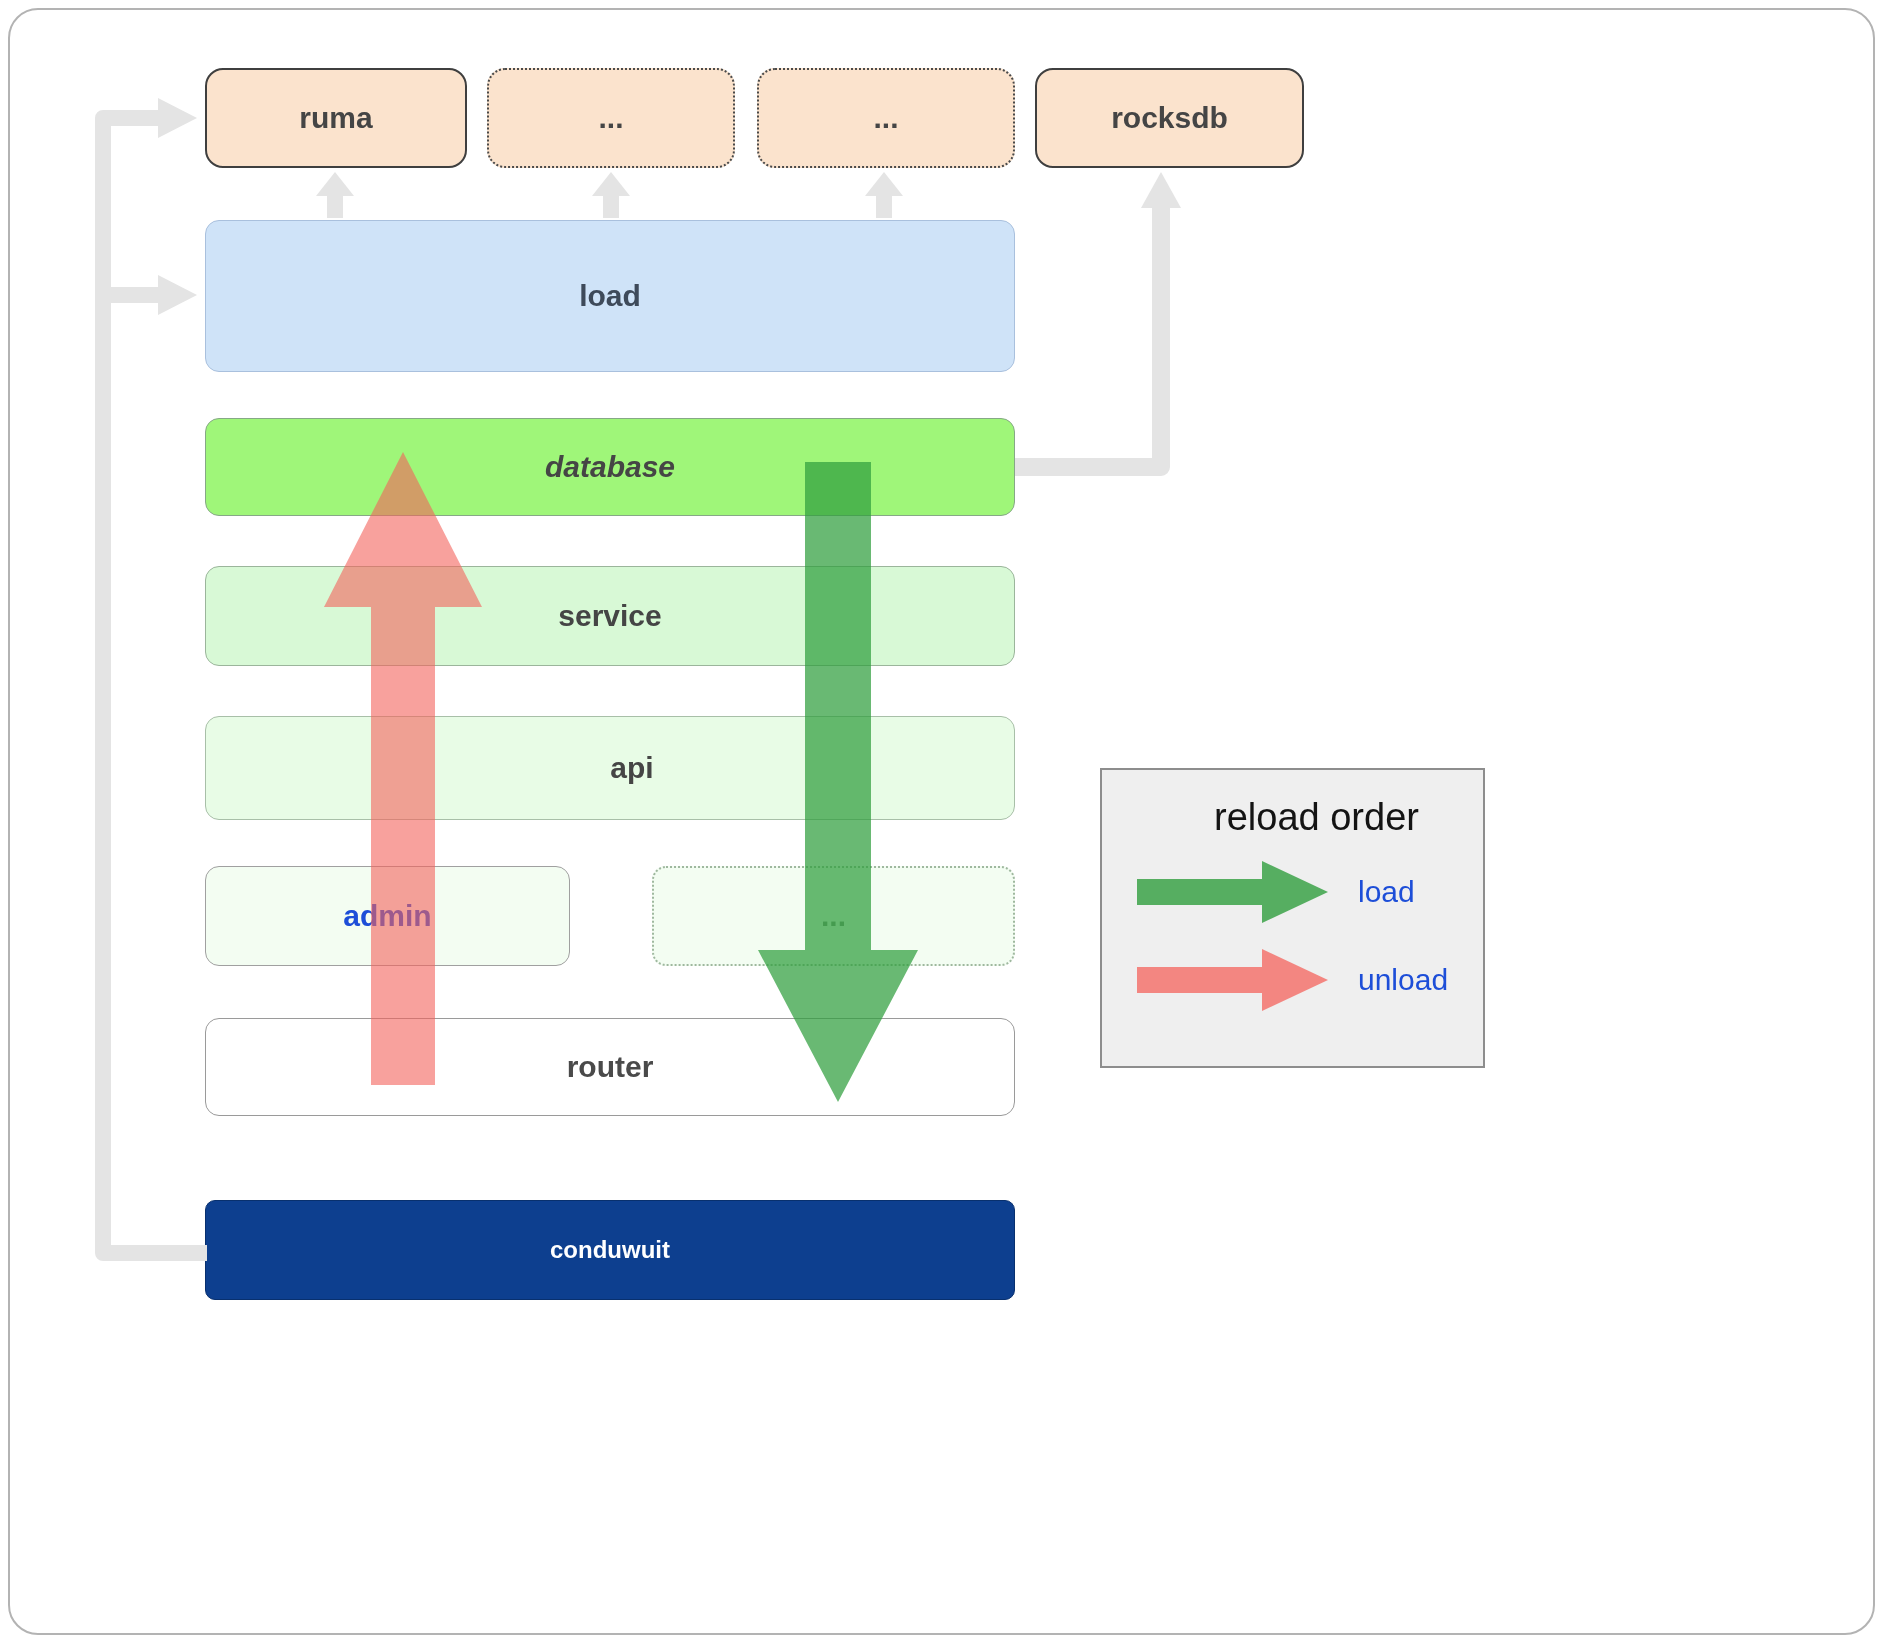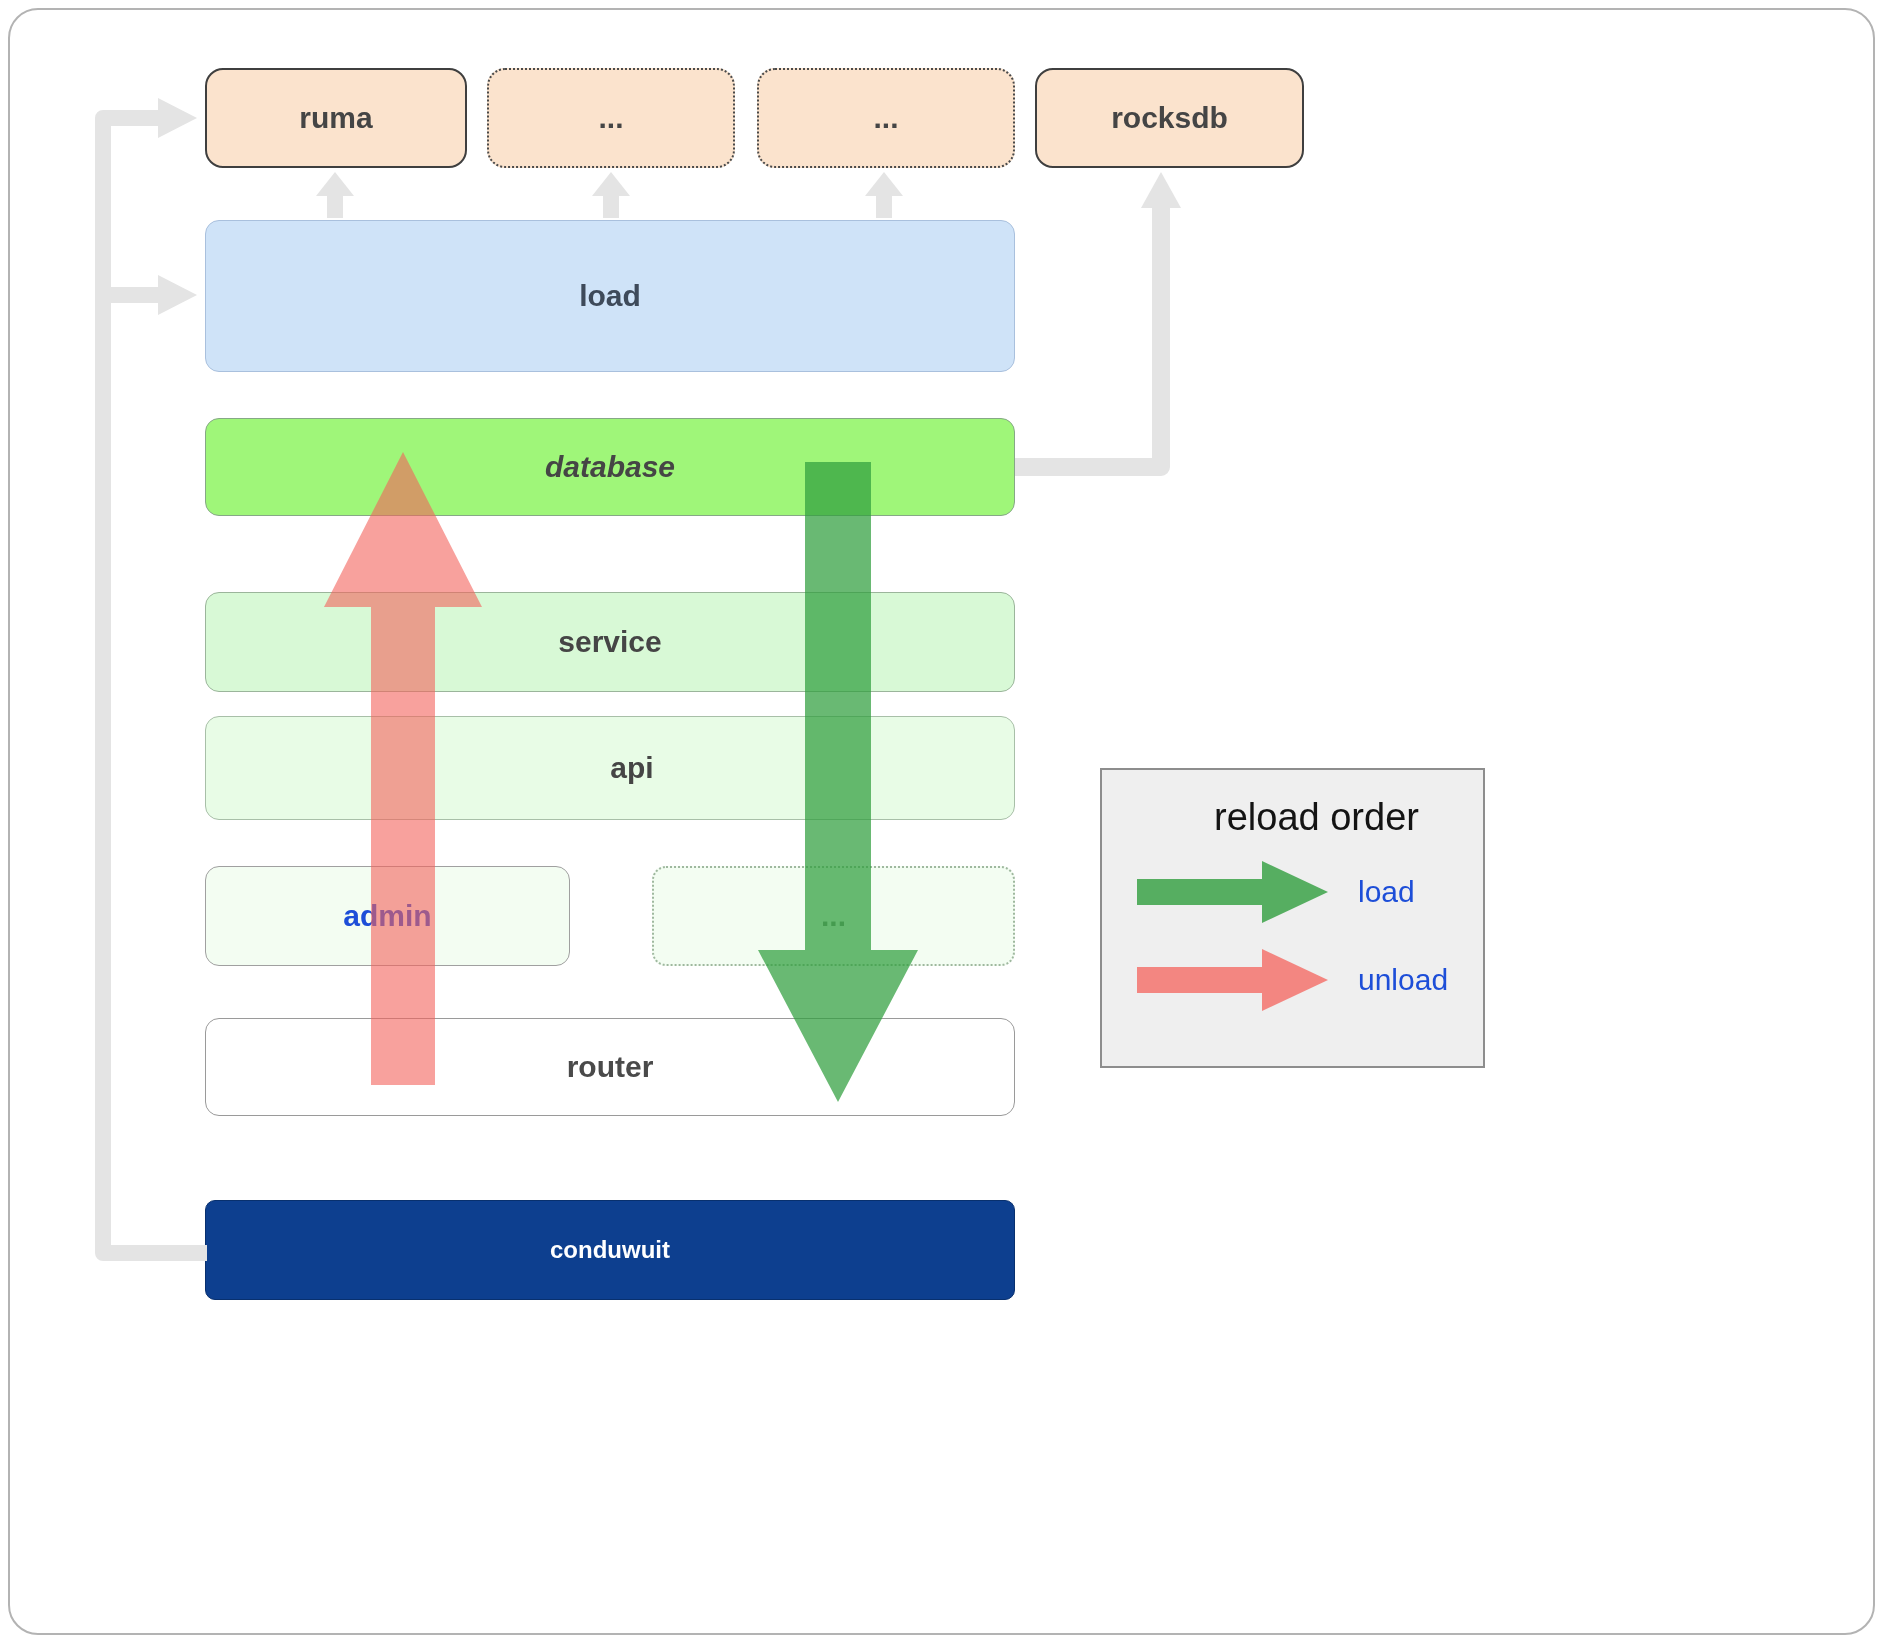--- a/index.html
+++ b/index.html
@@ -6,21 +6,21 @@
   body{width:1883px;height:1643px;position:relative;font-family:"Liberation Sans",sans-serif;overflow:hidden;}
   .frame{position:absolute;left:8px;top:8px;width:1863px;height:1623px;border:2px solid #b3b3b3;border-radius:30px;background:#ffffff;}
   .box{position:absolute;display:flex;align-items:center;justify-content:center;font-size:30px;font-weight:600;color:#454545;box-sizing:border-box;border-radius:14px;}
   .toprow{border-radius:18px;height:100px;top:68px;}
   .b-ruma{left:205px;width:262px;border:2px solid #3f3f3f;}
   .b-dots1{left:487px;width:248px;border:2px dotted #4a4a4a;}
   .b-dots2{left:757px;width:258px;border:2px dotted #4a4a4a;}
   .b-rocksdb{left:1035px;width:269px;border:2px solid #3f3f3f;}
   .b-core{left:205px;top:220px;width:810px;height:152px;border:1px solid #a9c0dd;color:#3e4a5a;}
   .b-database{left:205px;top:418px;width:810px;height:98px;border:1px solid #86a886;font-style:italic;}
-  .b-service{left:205px;top:592px;width:810px;height:100px;border:1px solid #9bb59b;}
+  .b-service{left:205px;top:566px;width:810px;height:100px;border:1px solid #9bb59b;}
   .b-api{left:205px;top:716px;width:810px;height:104px;border:1px solid #a8bfa8;padding-left:44px;}
   .b-admin{left:205px;top:866px;width:365px;height:100px;border:1px solid #a0a0a0;color:#1d4ed8;}
   .b-dotsmid{left:652px;top:866px;width:363px;height:100px;border:2px dotted #9fb89f;color:#7d937d;}
   .b-router{left:205px;top:1018px;width:810px;height:98px;border:1px solid #9a9a9a;background:#ffffff;color:#4a4a4a;}
   .b-conduwuit{left:205px;top:1200px;width:810px;height:100px;border:1px solid #08306e;border-radius:10px;color:#ffffff;font-size:24px;font-weight:700;}
   .arrows{position:absolute;left:0;top:0;width:1883px;height:1643px;pointer-events:none;}
   .legend{position:absolute;left:1100px;top:768px;width:385px;height:300px;background:#efefef;border:2px solid #8d8d8d;box-sizing:border-box;display:flex;flex-direction:column;align-items:flex-start;}
   .legend-title{align-self:center;margin-top:26px;font-size:38px;font-weight:500;color:#141414;margin-left:48px;}
   .legend-row{display:flex;align-items:center;margin-left:30px;margin-top:18px;gap:26px;}
   .legend-row svg{display:block;}

